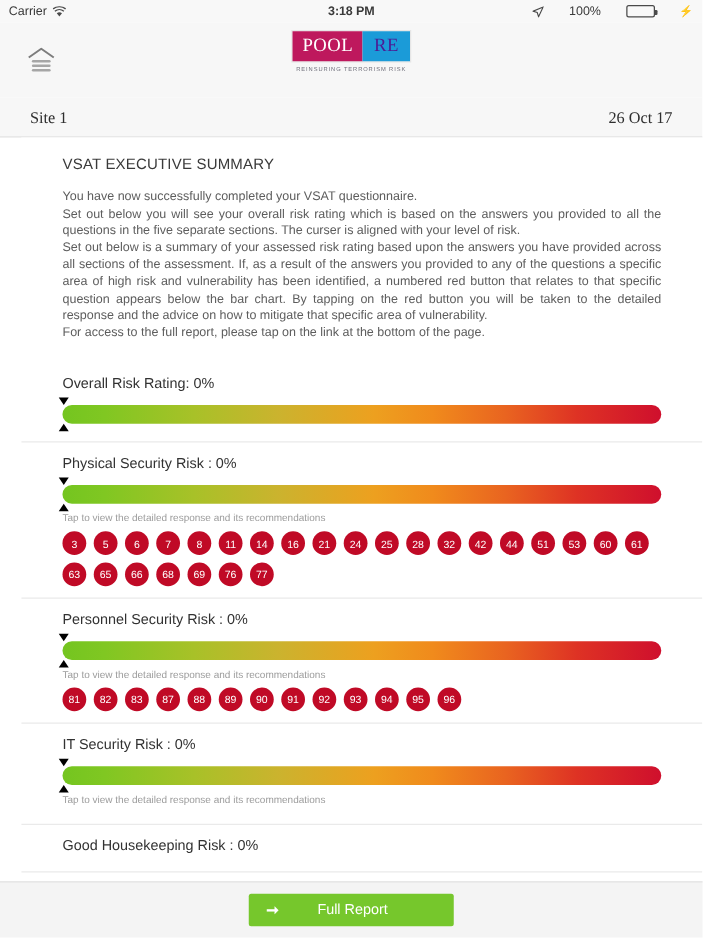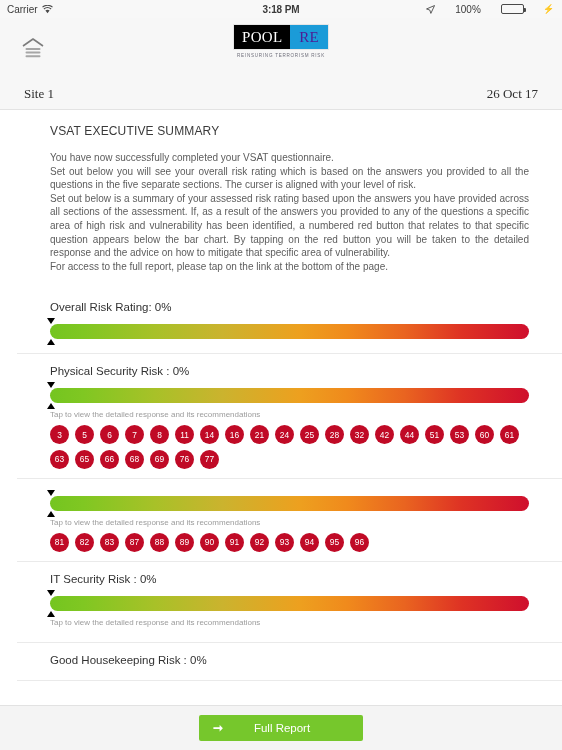--- a/index.html
+++ b/index.html
@@ -100,21 +100,21 @@
     transform: translateX(-50%);
     top: 6px;
     width: 96px;
   }
   .logo-main {
     display: flex;
     height: 26px;
     border: 1px solid #e6e6e6;
   }
   .logo-pool {
-    background: #000000;
+    background: #be185d;
     flex: 0 0 60%;
     display: flex;
     align-items: center;
     justify-content: center;
     color: #ffffff;
     font-family: "Liberation Serif", serif;
     font-size: 15px;
     letter-spacing: 0.3px;
   }
   .logo-re {
@@ -382,20 +382,21 @@
           <div class="badge">63</div>
           <div class="badge">65</div>
           <div class="badge">66</div>
           <div class="badge">68</div>
           <div class="badge">69</div>
           <div class="badge">76</div>
           <div class="badge">77</div>
         </div>
       </div>
       <div class="section">
+        <div class="section-title">Personnel Security Risk : 0%</div>
         <div class="bar-wrap">
           <div class="bar"></div>
           <div class="marker-top" style="left: calc(0% - 3.5px);"></div>
           <div class="marker-bot" style="left: calc(0% - 3.5px);"></div>
         </div>
         <div class="tap-hint">Tap to view the detailed response and its recommendations</div>
         <div class="badges">
           <div class="badge">81</div>
           <div class="badge">82</div>
           <div class="badge">83</div>

